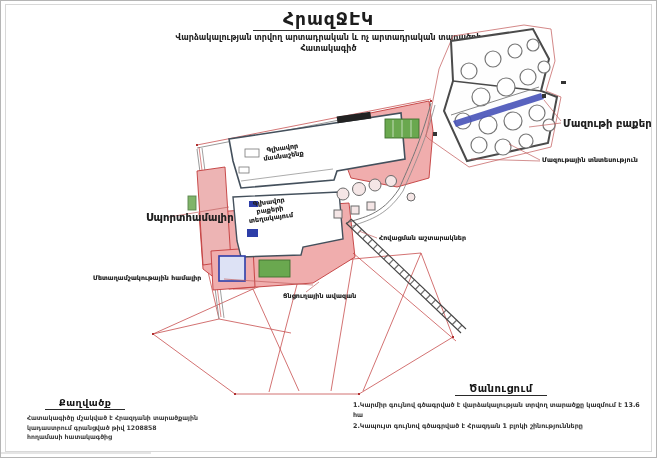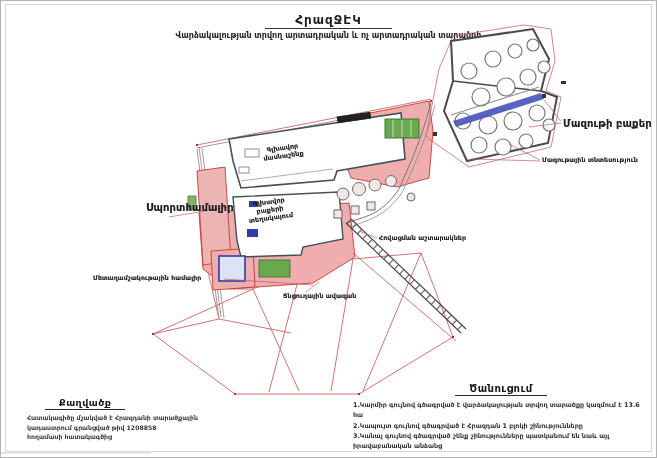--- a/index.html
+++ b/index.html
@@ -4,21 +4,21 @@
 <style>
   html,body{margin:0;padding:0;background:#e8e8e8;}
   .page{
     position:relative;width:657px;height:458px;background:#ffffff;
     font-family:"DejaVu Sans","Liberation Sans",sans-serif;color:#2a2a2a;
     overflow:hidden;border:1px solid #b5b5b5;box-sizing:border-box;
   }
   .scan-frame{position:absolute;left:4px;top:3px;right:4px;bottom:5px;border:1px solid #d8d8d8;pointer-events:none;}
   .header{position:absolute;left:0;top:8px;width:100%;text-align:center;}
   .title{
-    display:inline-block;font-size:12px;font-weight:700;letter-spacing:1px;
+    display:inline-block;font-size:17px;font-weight:700;letter-spacing:1px;
     border-bottom:1.4px solid #333;padding:0 30px 1px 30px;color:#1d1d1d;
   }
   .subtitle{font-size:8px;font-weight:700;color:#222;line-height:1.35;margin-top:2px;}
   .map-svg{position:absolute;left:0;top:0;}
   .map-label{
     position:absolute;font-size:10px;font-weight:700;color:#1f1f1f;
     white-space:nowrap;letter-spacing:.1px;text-shadow:0 0 .4px rgba(40,40,40,.45);
   }
   .map-label.multiline{white-space:normal;text-align:center;line-height:1.25;}
   .tilt{transform:rotate(-8deg);}
@@ -38,20 +38,21 @@
 </head>
 <body>
 
 <div class="page">
   <div class="scan-frame"></div>
 
   <div class="header">
     <div class="title">ՀրազՋԷԿ</div>
     <div class="subtitle">
       <div>Վարձակալության տրվող արտադրական և ոչ արտադրական տարածքի</div>
+      <div>Հատակագիծ</div>
     </div>
   </div>
 
   <svg class="map-svg" width="657" height="458" viewBox="0 0 657 458">
 
     <g stroke="#c23b3b" stroke-width="0.8" fill="none" opacity="0.9">
       <path d="M205,262 L218,318 L152,333 L234,393 L358,393 L452,336 L420,252 L352,258 L300,268 L252,288 L232,288 Z"></path>
       <path d="M252,288 L298,390"></path>
       <path d="M300,268 L268,391"></path>
       <path d="M352,258 L330,390"></path>
@@ -166,21 +167,21 @@
         <rect x="233" y="392" width="2" height="2"></rect>
       <rect x="357" y="392" width="2" height="2"></rect>
         <rect x="151" y="332" width="2" height="2"></rect>
     </g>
 
     <line x1="0" y1="452" x2="150" y2="452" stroke="#dcdcdc" stroke-width="1.5"></line>
   </svg>
 
   <div class="map-label" style="left:562px;top:117px;">Մազութի բաքեր</div>
   <div class="map-label" style="left:541px;top:155px;font-size:6.3px;">Մազութային տնտեսություն</div>
-  <div class="map-label" style="left:113px;top:201px;padding-left:32px;">Սպորտհամալիր</div>
+  <div class="map-label" style="left:113px;top:211px;padding-left:32px;">Սպորտհամալիր</div>
   <div class="map-label" style="left:92px;top:273px;font-size:6.2px;">Մետաղամշակութային համալիր</div>
 
   <div class="map-label multiline tilt" style="left:252px;top:143px;width:60px;font-size:6.4px;">
     <div>Գլխավոր</div>
     <div>մասնաշենք</div>
   </div>
 
   <div class="map-label multiline tilt" style="left:240px;top:197px;width:58px;font-size:6.4px;">
     <div>Գլխավոր</div>
     <div>բաքերի</div>
@@ -199,16 +200,15 @@
     </div>
   </div>
 
   <div class="block notice">
     <div class="notice-head-row">
       <div class="block-heading">Ծանուցում</div>
     </div>
     <div class="notice-items">
       <div class="notice-item">1.Կարմիր գույնով գծագրված է վարձակալության տրվող տարածքը կազմում է 13.6 հա</div>
       <div class="notice-item">2.Կապույտ գույնով գծագրված է Հրազդան 1 բլոկի շինությունները</div>
-      <div class="notice-item">3.Կանաչ գույնով գծագրված շենք շինությունները պատկանում են նաև այլ իրավաբանական անձանց</div>
     </div>
   </div>
 </div>
 
 </body></html>

